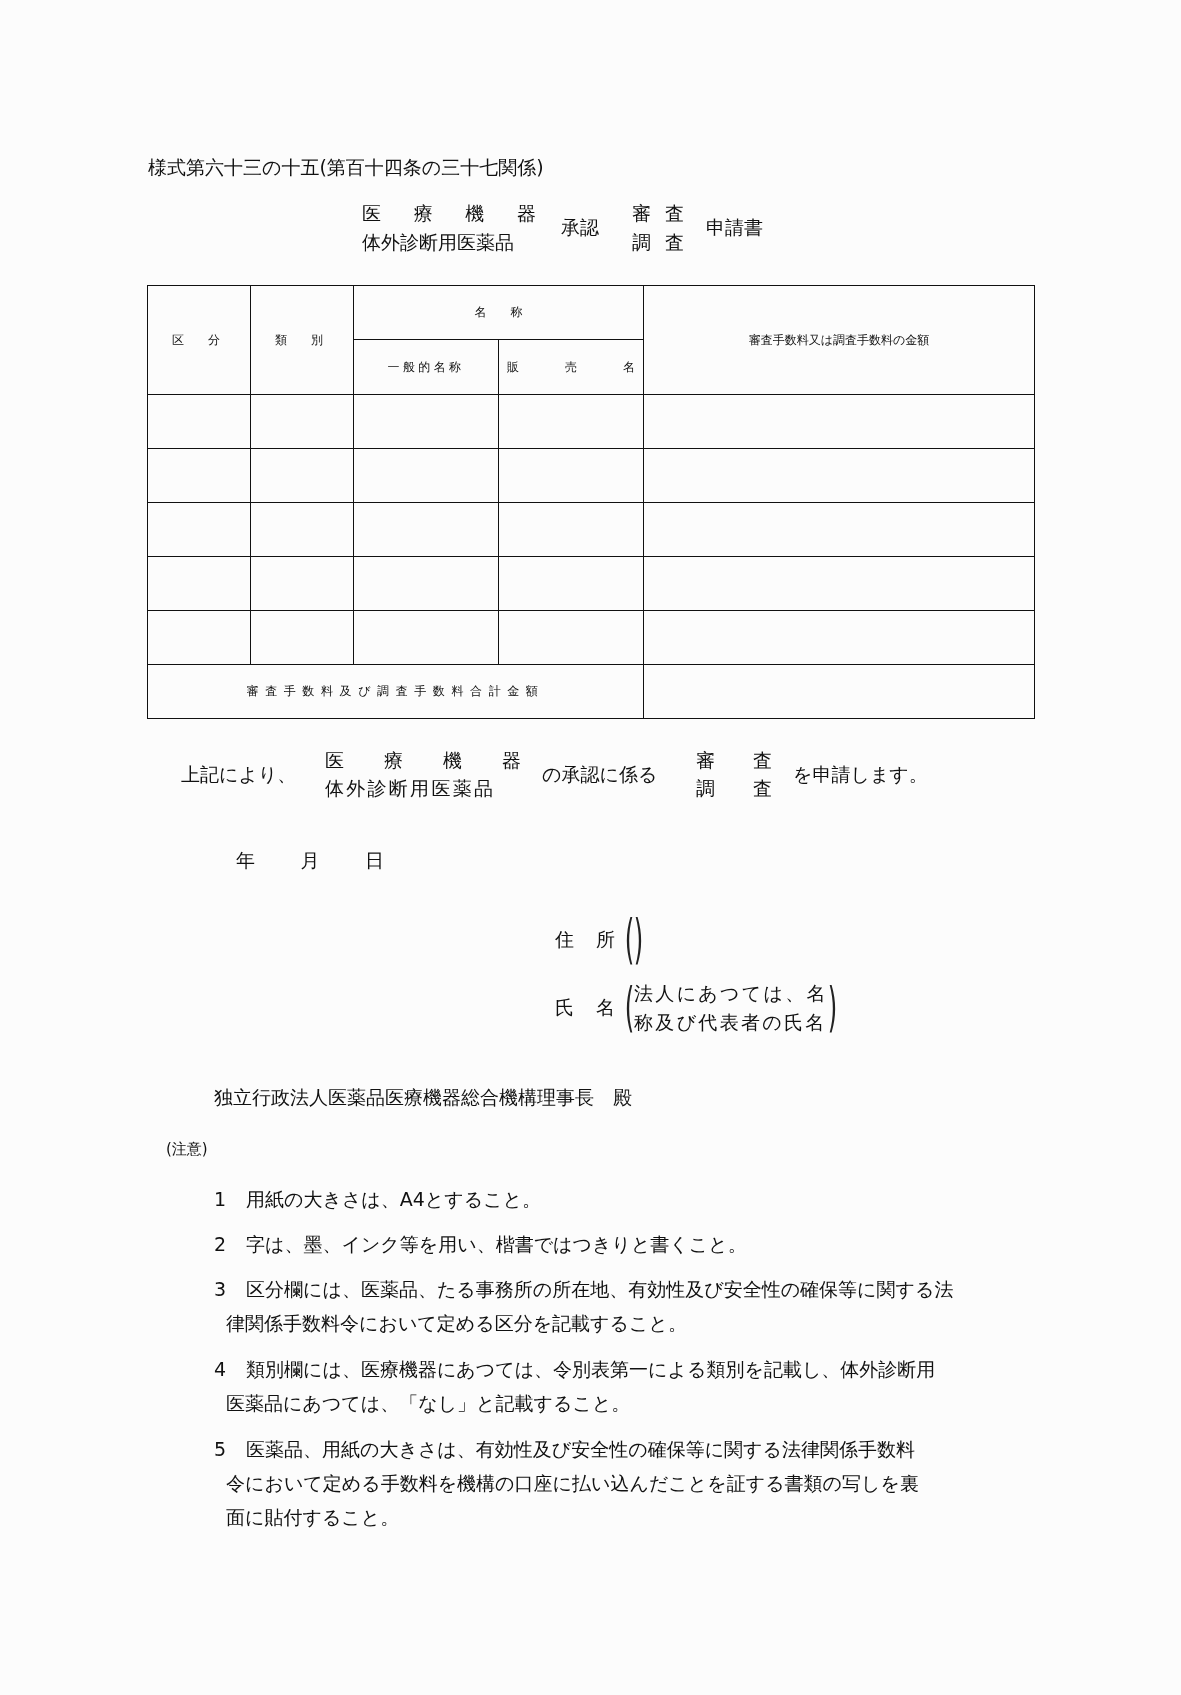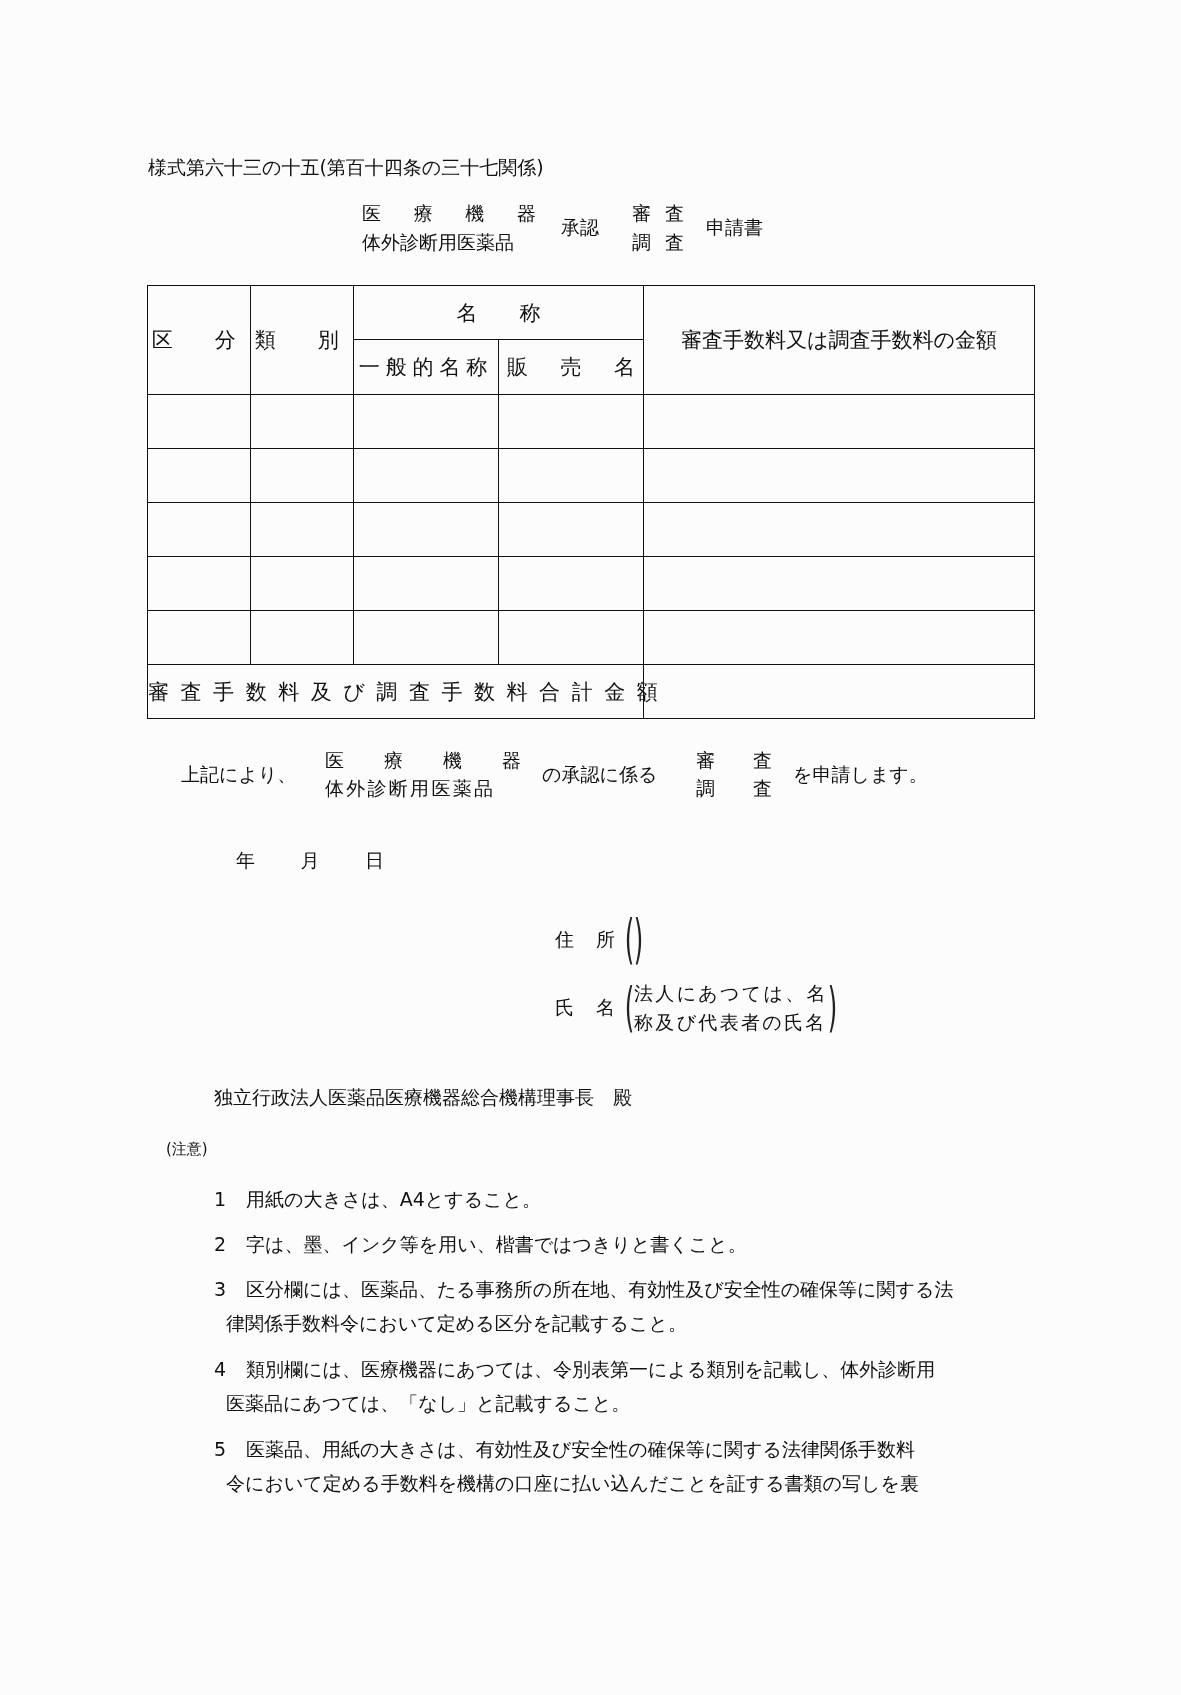--- a/index.html
+++ b/index.html
@@ -24,21 +24,21 @@
     #title-b .row { height: 29px; font-size: 19px; }
     #title-end { left: 706px; top: 215px; font-size: 19px; text-align: right; }
 
     
     table.grid {
       position: absolute; left: 147px; top: 285px;
       border-collapse: collapse; table-layout: fixed;
       width: 887px;
     }
     table.grid td {
-      border: 1.5px solid #111; padding: 0; font-size: 21px;
+      border: 1.5px solid #111; padding: 0; font-size: 12px;
       text-align: center; vertical-align: middle; white-space: nowrap;
     }
     .h1 td { height: 53px; }
     .h2 td { height: 54px; }
     .body-row td { height: 53px; }
     .total-row td { height: 53px; }
     .sp { letter-spacing: 0.5em; }
     .cell-spread { display: flex; justify-content: space-between; padding: 0 8px; }
 
     
@@ -231,13 +231,14 @@
   <div class="line"><span class="num">3</span><span>区分欄には、医薬品、たる事務所の所在地、有効性及び安全性の確保等に関する法</span></div>
   <div class="line cont">律関係手数料令において定める区分を記載すること。</div>
 </div>
 <div class="note" style="top:1352px">
   <div class="line"><span class="num">4</span><span>類別欄には、医療機器にあつては、令別表第一による類別を記載し、体外診断用</span></div>
   <div class="line cont">医薬品にあつては、「なし」と記載すること。</div>
 </div>
 <div class="note" style="top:1432px">
   <div class="line"><span class="num">5</span><span>医薬品、用紙の大きさは、有効性及び安全性の確保等に関する法律関係手数料</span></div>
   <div class="line cont">令において定める手数料を機構の口座に払い込んだことを証する書類の写しを裏</div>
+  <div class="line cont">面に貼付すること。</div>
 </div>
 
 </body></html>

